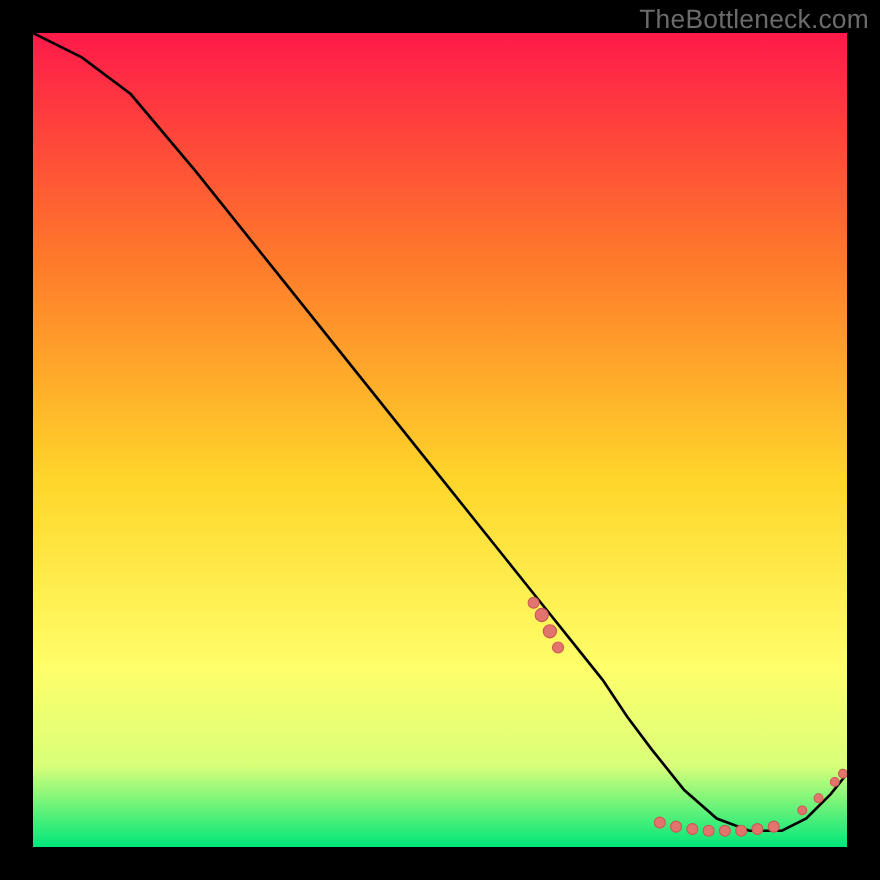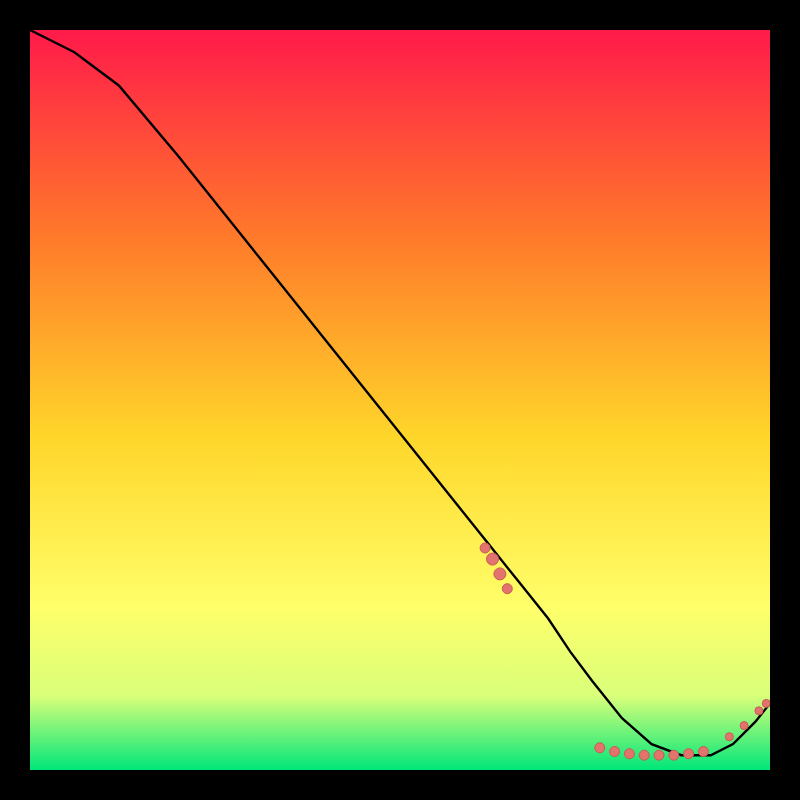--- a/index.html
+++ b/index.html
@@ -33,20 +33,21 @@
     top: 30px;
     width: 740px;
     height: 740px;
   }
   svg { display: block; }
 </style>
 </head>
 <body>
 
 <div class="frame">
+  <div class="watermark">TheBottleneck.com</div>
   <div class="plot">
     <svg id="chart-svg" width="740" height="740" viewBox="0 0 740 740">
       <defs>
         <linearGradient id="bgGrad" x1="0" y1="0" x2="0" y2="1">
           <stop id="g0" offset="0%" stop-color="#ff1a4a"></stop>
           <stop id="g1" offset="28%" stop-color="#ff7a2a"></stop>
           <stop id="g2" offset="55%" stop-color="#ffd62a"></stop>
           <stop id="g3" offset="78%" stop-color="#ffff6a"></stop>
           <stop id="g4" offset="90%" stop-color="#d9ff7a"></stop>
           <stop id="g5" offset="100%" stop-color="#00e67a"></stop>

